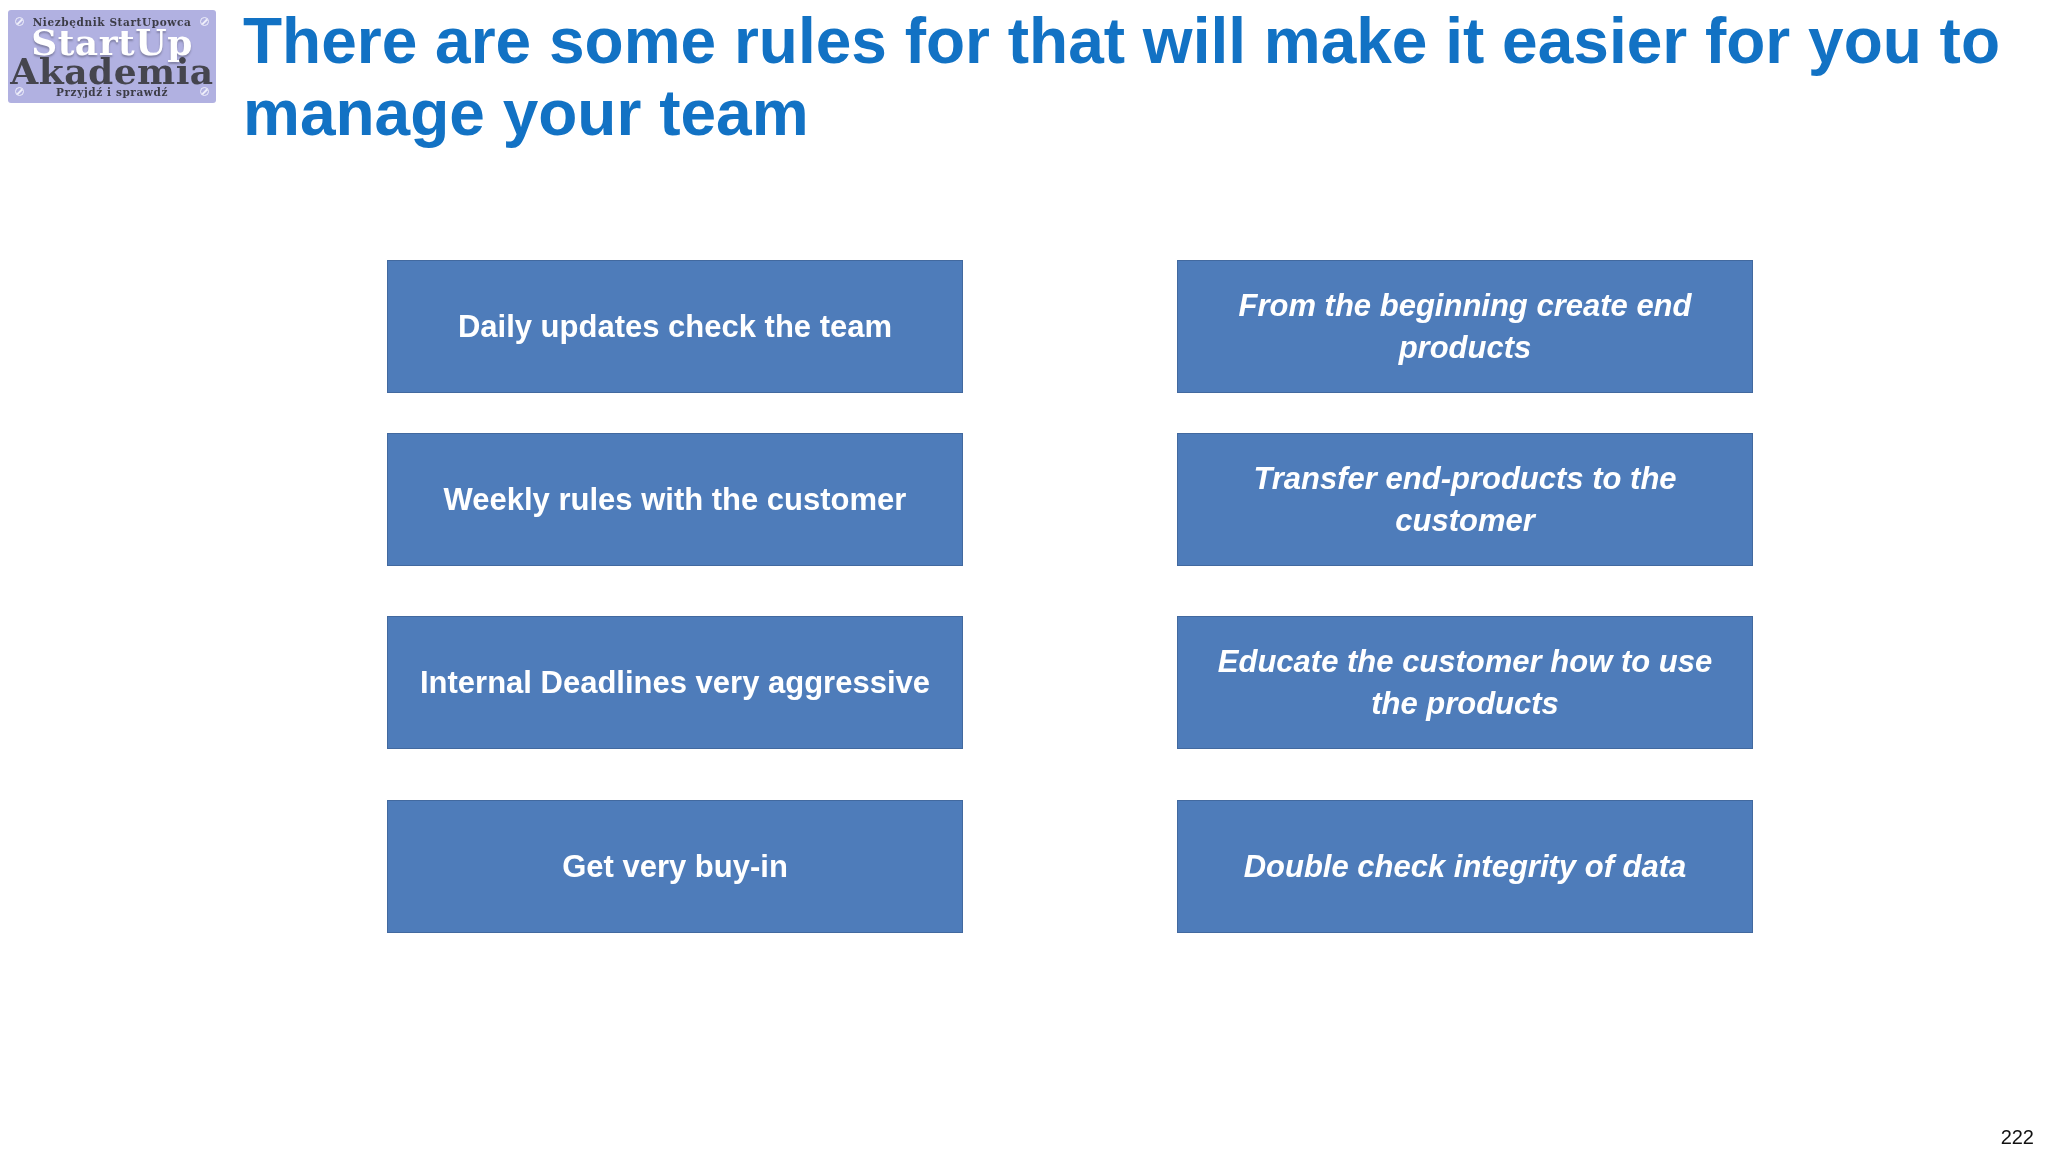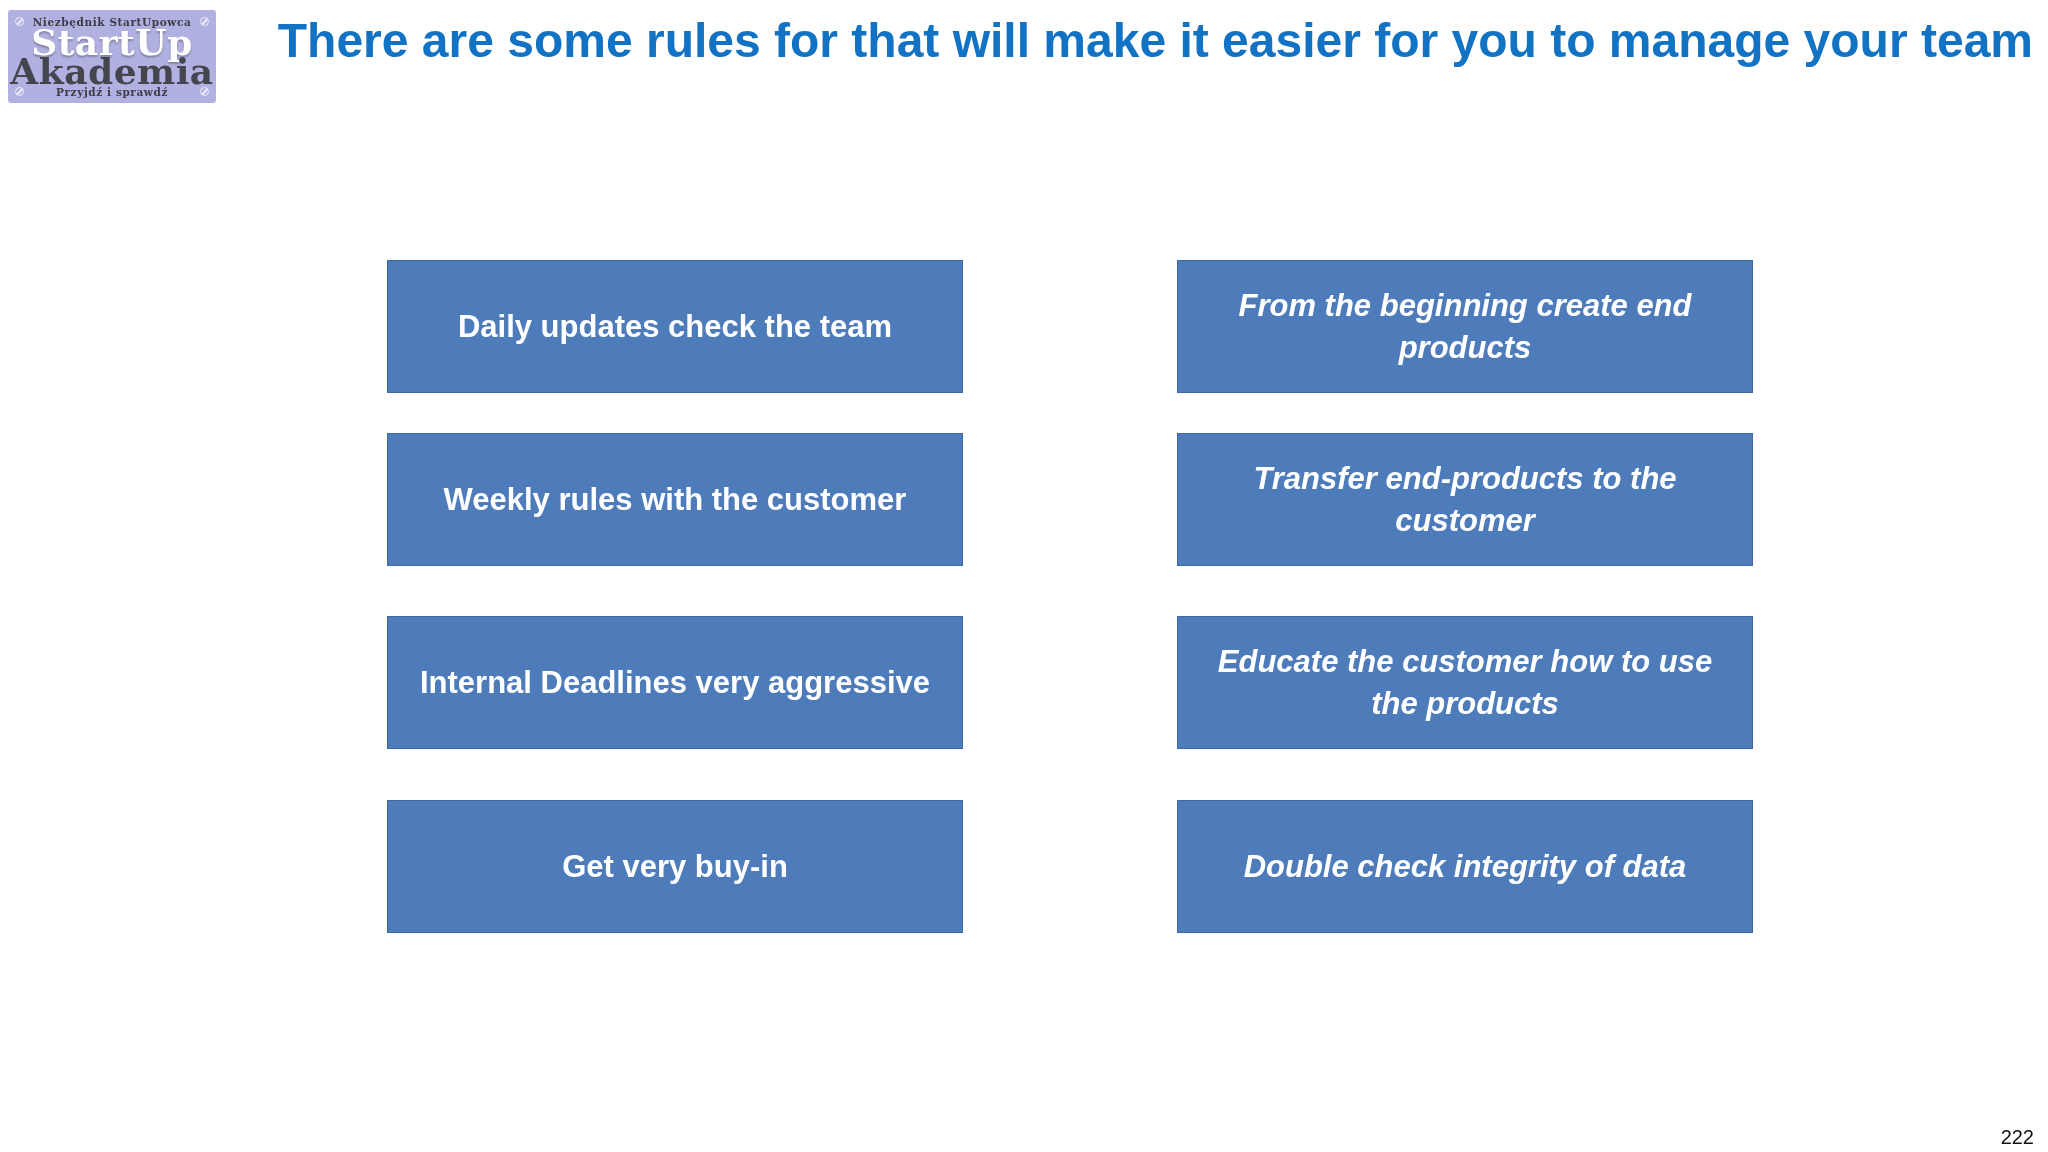--- a/index.html
+++ b/index.html
@@ -82,25 +82,24 @@
   .screw.tr{right:7px;top:7px;}
   .screw.bl{left:7px;bottom:7px;}
   .screw.br{right:7px;bottom:7px;}
 
   
   .title{
     position:absolute;
     left:243px; top:5px;
     width:1790px;
     margin:0;
-    font-size:48px;
+    font-size:64px;
     font-weight:bold;
     color:var(--title-blue);
     line-height:72px;
-    text-align:right;
   }
 
   
   .rule-box{
     position:absolute;
     width:576px; height:133px;
     background:var(--box-fill);
     border:1px solid var(--box-border);
     box-sizing:border-box;
     display:flex;

